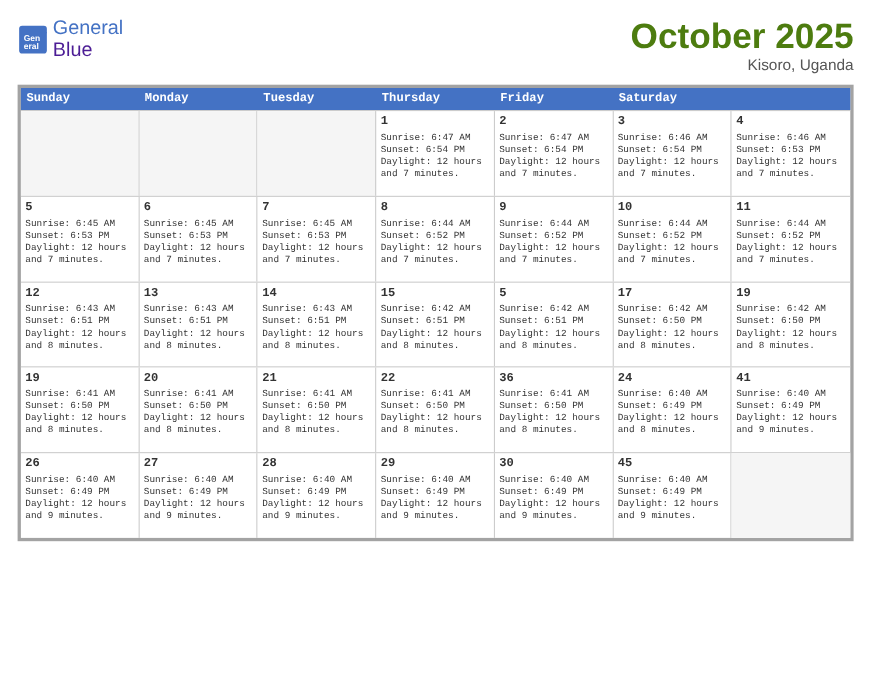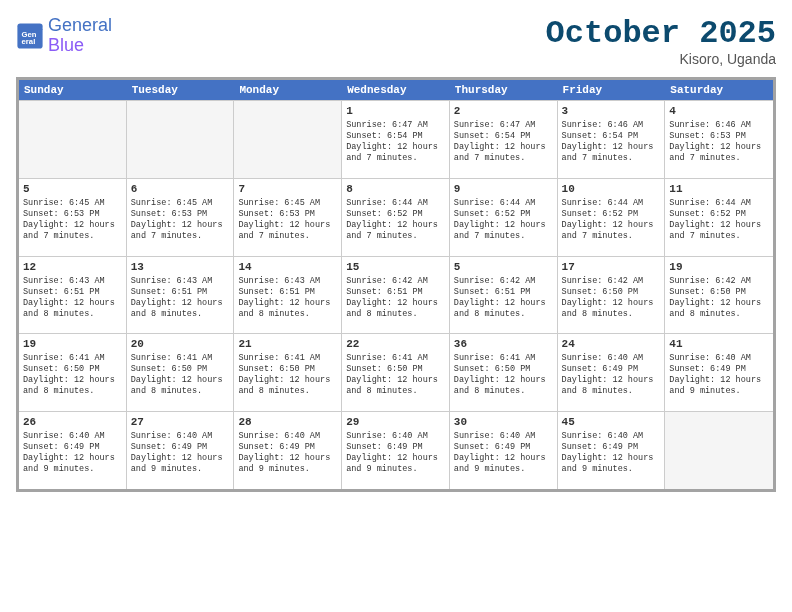--- a/index.html
+++ b/index.html
@@ -40,23 +40,22 @@
     .logo-icon {
       width: 28px;
       height: 28px;
     }
     .title-area {
       text-align: right;
     }
     .month-title {
       font-size: 32px;
       font-weight: bold;
-      color: #0c4a6e;
+      color: #4d7c0f;
       line-height: 1.1;
-      font-family: Liberation Mono, monospace;
     }
     .location {
       font-size: 14px;
       color: #555;
     }
     .calendar {
       flex: 1;
       display: flex;
       flex-direction: column;
       border: 3px solid #a3a3a3;
@@ -119,36 +118,35 @@
     <div class="logo">
       <svg class="logo-icon" viewBox="0 0 40 40">
         <rect x="2" y="2" width="36" height="36" rx="4" fill="#4472C4"></rect>
         <text x="8" y="22" font-size="11" fill="white" font-weight="bold" font-family="Arial">Gen</text>
         <text x="8" y="32" font-size="11" fill="white" font-weight="bold" font-family="Arial">eral</text>
         <polygon points="30,10 38,10 34,18" fill="#4472C4"></polygon>
       </svg>
       <div>
         <div class="logo-text">
           <span>General</span><br>
-          <span style="color:#8b5cf6;">Blue</span>
+          <span style="color:#4c1d95;">Blue</span>
         </div>
       </div>
     </div>
     <div class="title-area">
       <div class="month-title">October 2025</div>
       <div class="location">Kisoro, Uganda</div>
     </div>
   </div>
 
   <div class="calendar">
     <div class="cal-header" id="cal-header">
         <div class="cal-header-cell">Sunday</div>
+        <div class="cal-header-cell">Monday</div>
         <div class="cal-header-cell">Tuesday</div>
-        <div class="cal-header-cell">Monday</div>
-        <div class="cal-header-cell">Wednesday</div>
         <div class="cal-header-cell">Thursday</div>
         <div class="cal-header-cell">Friday</div>
         <div class="cal-header-cell">Saturday</div>
       </div>
     <div class="cal-body" id="cal-body">
         <div class="cal-row">
           <div class="cal-cell empty"></div>
           <div class="cal-cell empty"></div>
           <div class="cal-cell empty"></div>
           <div class="cal-cell">

